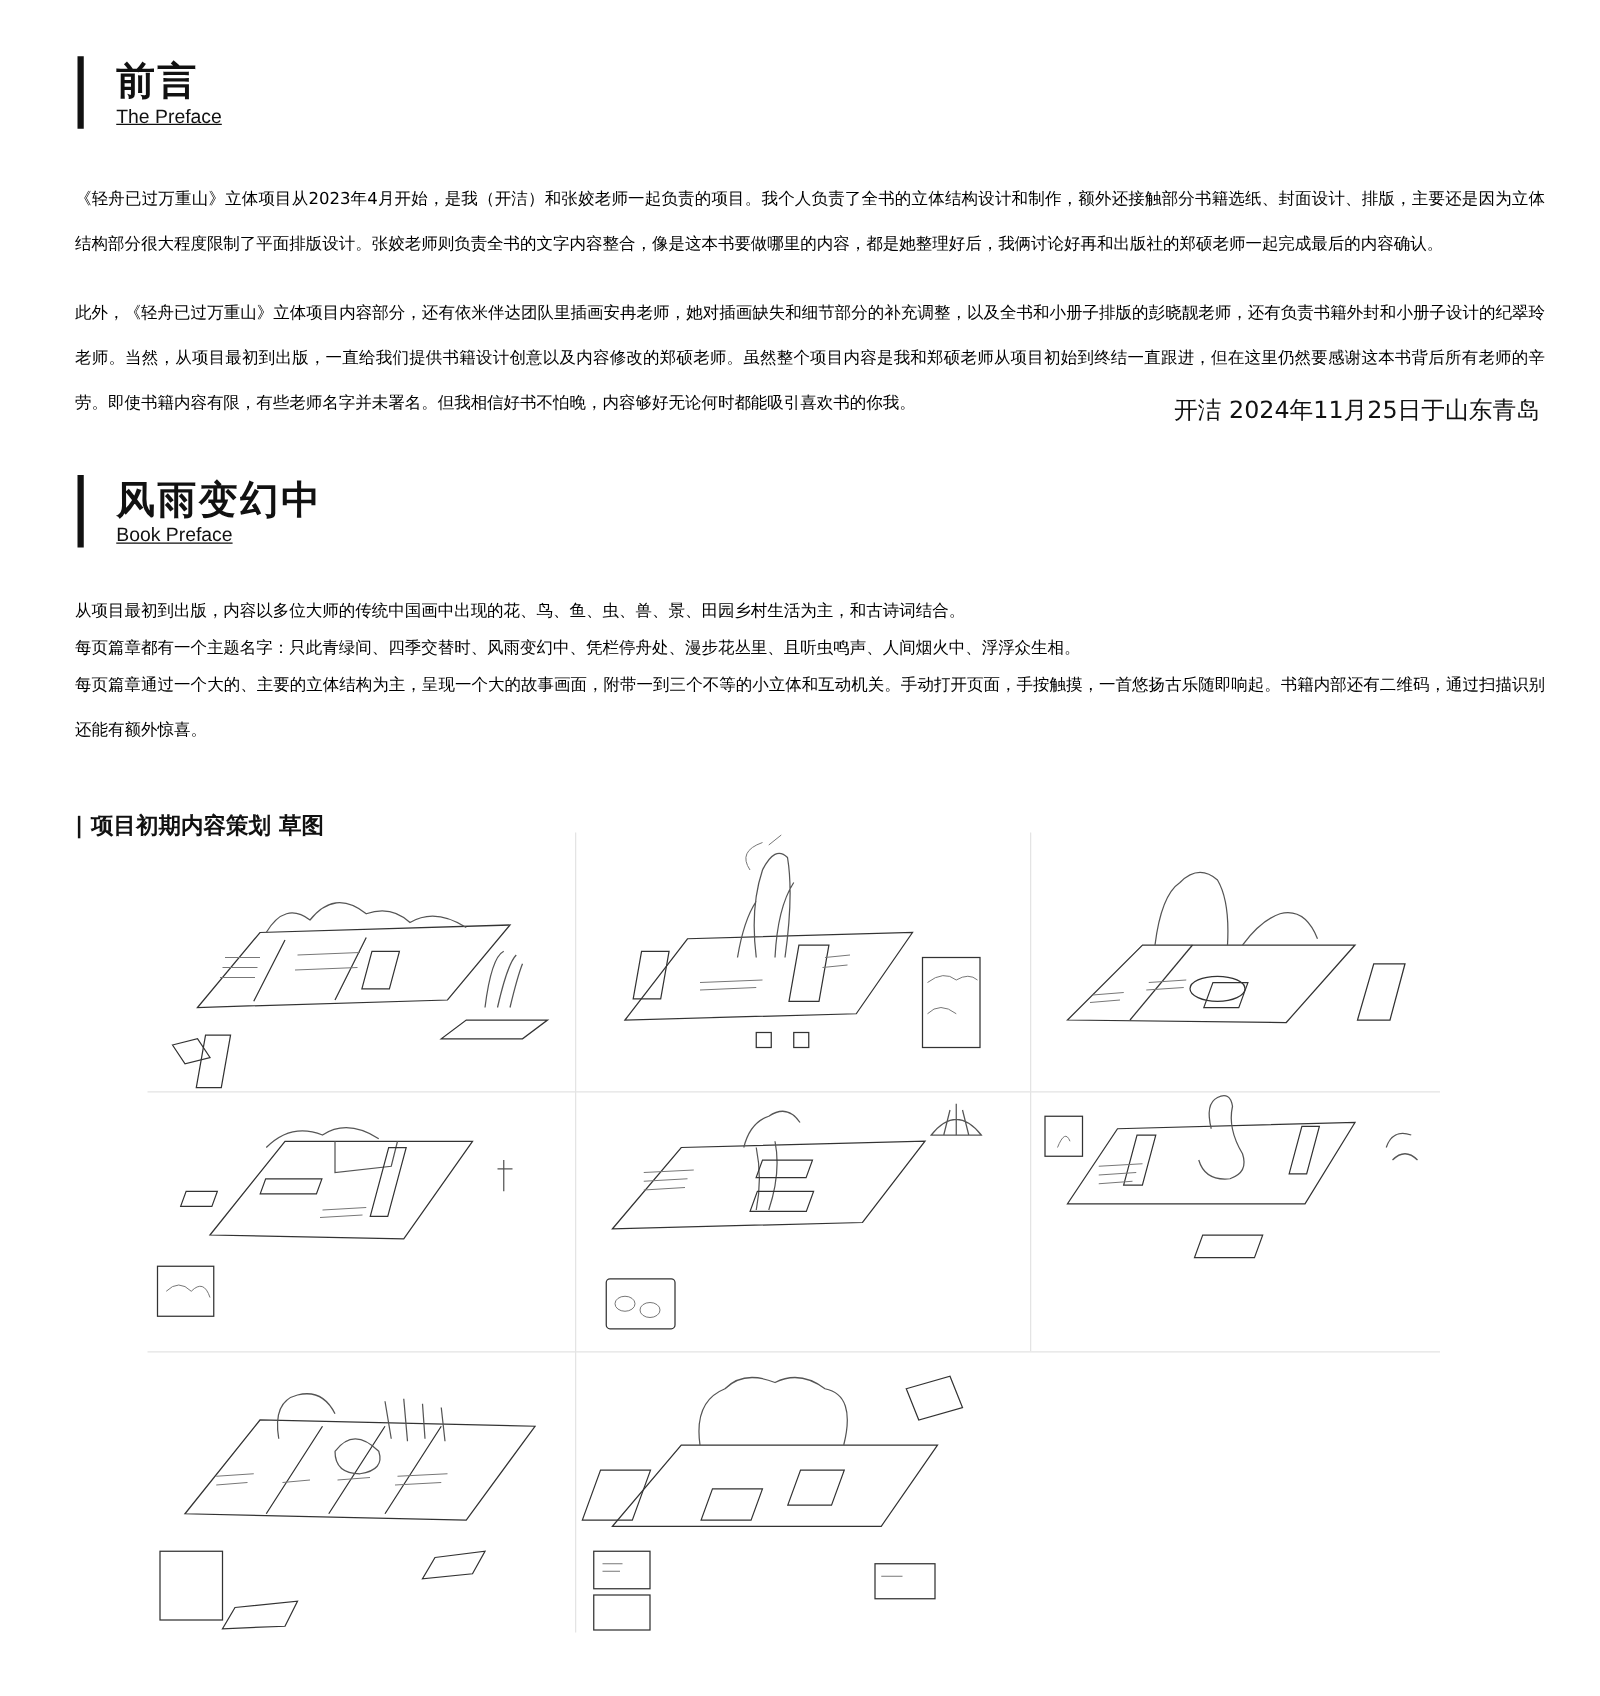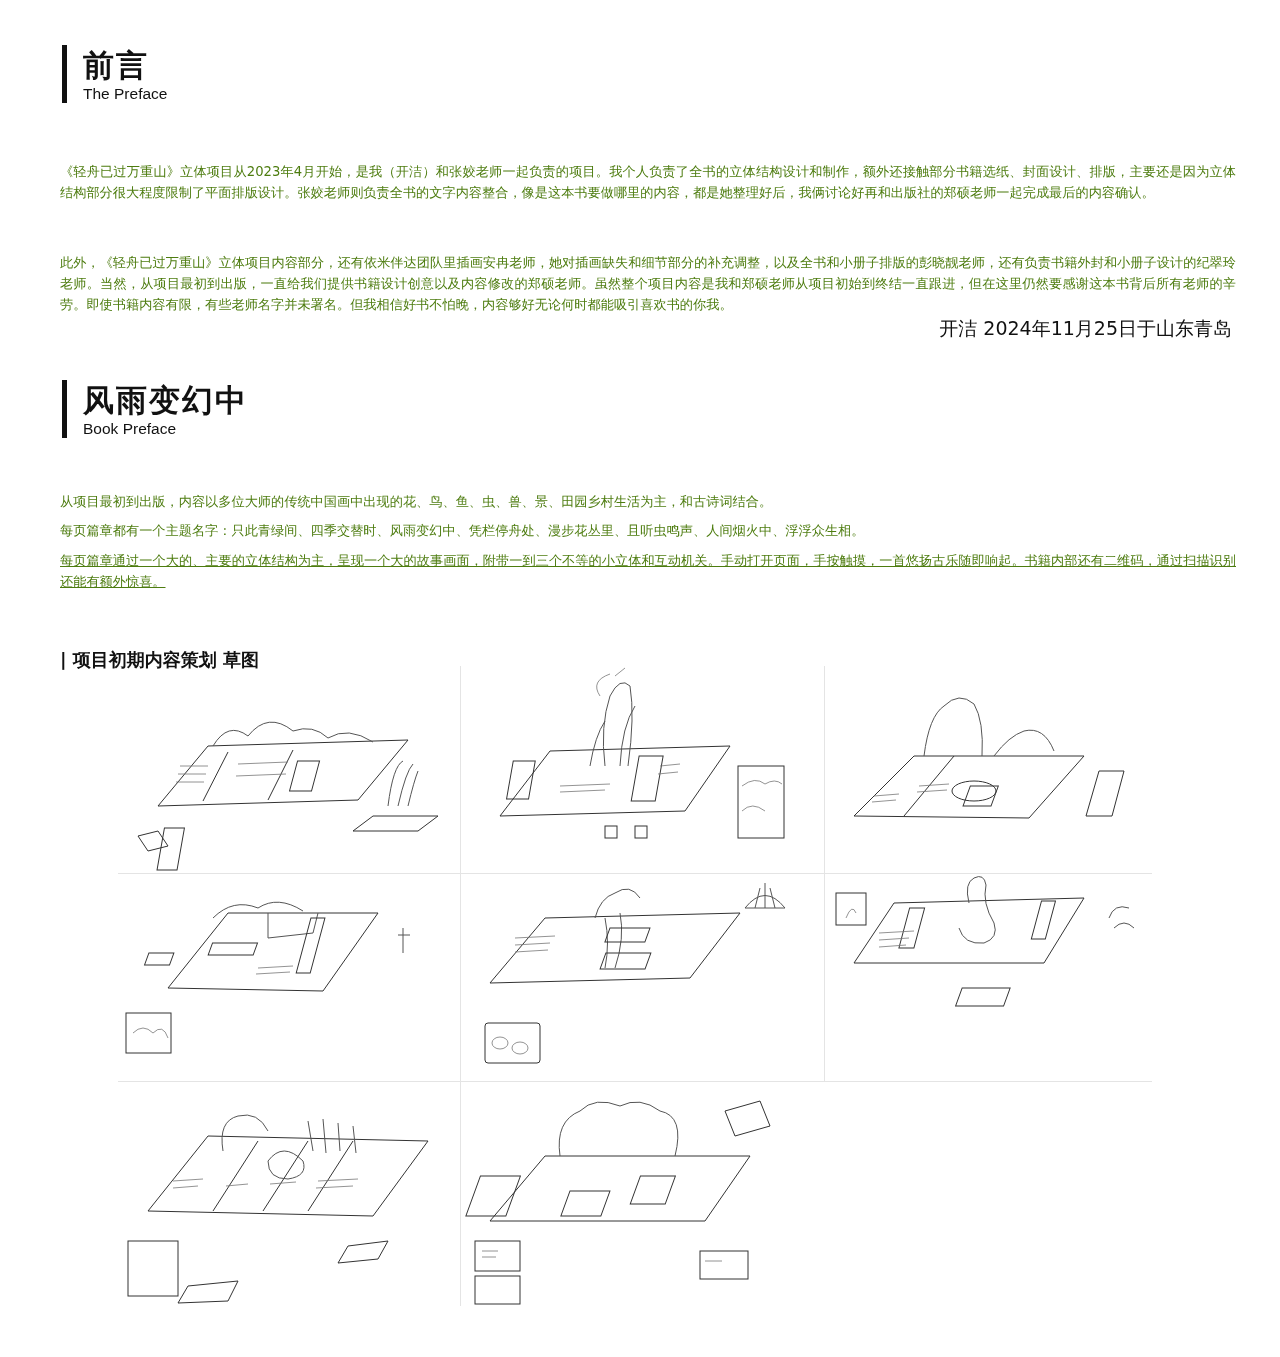--- a/index.html
+++ b/index.html
@@ -1,21 +1,21 @@
 <!DOCTYPE html>
 <html><head>
 <meta charset="utf-8">
 <style>
   html,body{margin:0;padding:0;background:#ffffff;}
   body{width:1280px;height:1357px;position:relative;overflow:hidden;
        font-family:"DejaVu Sans","Liberation Sans",sans-serif;color:#111;}
-  .sec-head{position:absolute;left:62px;border-left:5px solid #111;padding-left:16px;}
+  .sec-head{position:absolute;left:62px;border-left:5px solid #111;padding-left:26px;}
   .sec-title{font-size:31px;font-weight:bold;line-height:40px;letter-spacing:2px;}
-  .sec-sub{font-family:"Liberation Sans",sans-serif;font-size:15.5px;line-height:18px;color:#111;}
-  .para{position:absolute;left:60px;width:1176px;font-size:13.2px;line-height:21px;color:#4d7c0f;text-align:justify;margin-top:19px;}
+  .sec-sub{font-family:"Liberation Sans",sans-serif;font-size:15.5px;line-height:18px;color:#111;text-decoration:underline;}
+  .para{position:absolute;left:60px;width:1176px;font-size:13.2px;line-height:36px;color:#000000;text-align:justify;}
   .sign{position:absolute;right:48px;font-size:19px;line-height:26px;}
   .sketch-label{position:absolute;left:60px;top:648px;font-size:18px;font-weight:bold;}
   .grid{position:absolute;left:118px;top:666px;width:1034px;height:640px;}
   .cell{position:absolute;box-sizing:border-box;overflow:hidden;}
   .vline{position:absolute;width:1px;background:#e4e4e4;}
   .hline{position:absolute;height:1px;background:#e4e4e4;}
   svg .s{fill:none;stroke:#333;stroke-width:1;}
   svg .l{fill:none;stroke:#555;stroke-width:1;}
   svg .t{fill:none;stroke:#777;stroke-width:0.8;}
 </style>
@@ -31,21 +31,21 @@
 <div class="para" style="top:233px;">此外，《轻舟已过万重山》立体项目内容部分，还有依米伴达团队里插画安冉老师，她对插画缺失和细节部分的补充调整，以及全书和小册子排版的彭晓靓老师，还有负责书籍外封和小册子设计的纪翠玲老师。当然，从项目最初到出版，一直给我们提供书籍设计创意以及内容修改的郑硕老师。虽然整个项目内容是我和郑硕老师从项目初始到终结一直跟进，但在这里仍然要感谢这本书背后所有老师的辛劳。即使书籍内容有限，有些老师名字并未署名。但我相信好书不怕晚，内容够好无论何时都能吸引喜欢书的你我。</div>
 <div class="sign" style="top:315px;">开洁 2024年11月25日于山东青岛</div>
 
 <div class="sec-head" style="top:380px;">
   <div class="sec-title">风雨变幻中</div>
   <div class="sec-sub">Book Preface</div>
 </div>
 
 <div class="para" style="top:472px;">从项目最初到出版，内容以多位大师的传统中国画中出现的花、鸟、鱼、虫、兽、景、田园乡村生活为主，和古诗词结合。</div>
 <div class="para" style="top:501px;">每页篇章都有一个主题名字：只此青绿间、四季交替时、风雨变幻中、凭栏停舟处、漫步花丛里、且听虫鸣声、人间烟火中、浮浮众生相。</div>
-<div class="para" style="top:531px;text-decoration:underline;">每页篇章通过一个大的、主要的立体结构为主，呈现一个大的故事画面，附带一到三个不等的小立体和互动机关。手动打开页面，手按触摸，一首悠扬古乐随即响起。书籍内部还有二维码，通过扫描识别还能有额外惊喜。</div>
+<div class="para" style="top:531px;">每页篇章通过一个大的、主要的立体结构为主，呈现一个大的故事画面，附带一到三个不等的小立体和互动机关。手动打开页面，手按触摸，一首悠扬古乐随即响起。书籍内部还有二维码，通过扫描识别还能有额外惊喜。</div>
 
 <div class="sketch-label">| 项目初期内容策划  草图</div>
 
 <div class="grid">
   <div class="vline" style="left:342px;top:0;height:640px;"></div>
   <div class="vline" style="left:706px;top:0;height:415px;"></div>
   <div class="hline" style="left:0;top:207px;width:1034px;"></div>
   <div class="hline" style="left:0;top:415px;width:1034px;"></div>
 
   <div class="cell" style="left:0;top:0;width:342px;height:207px;">

